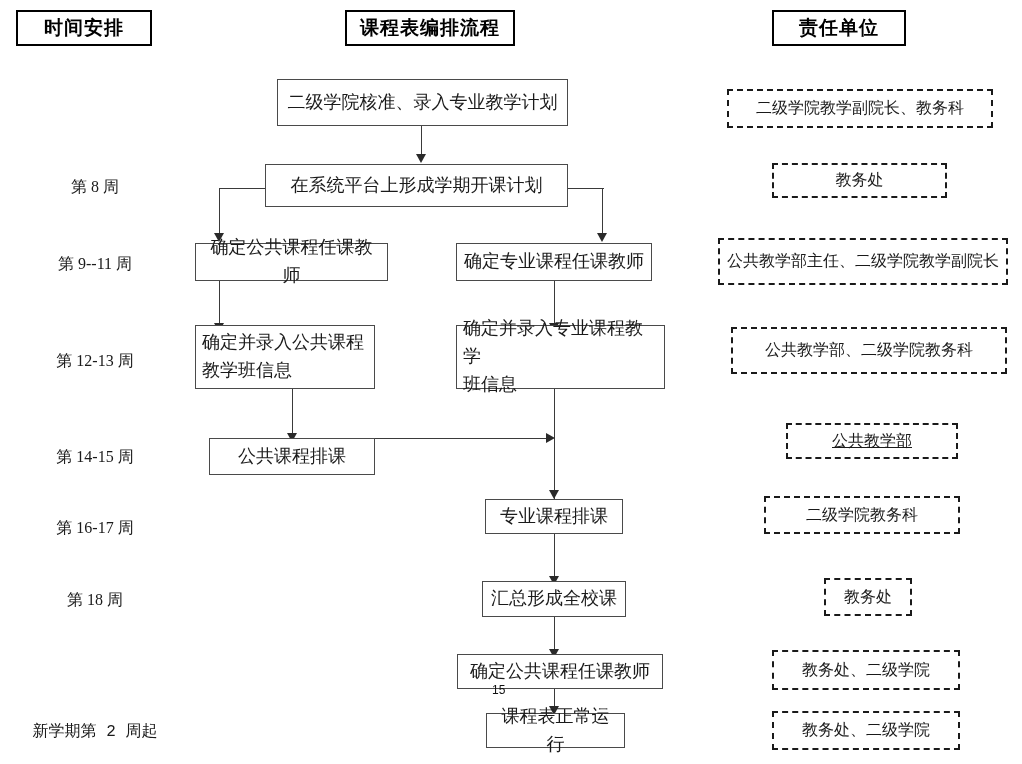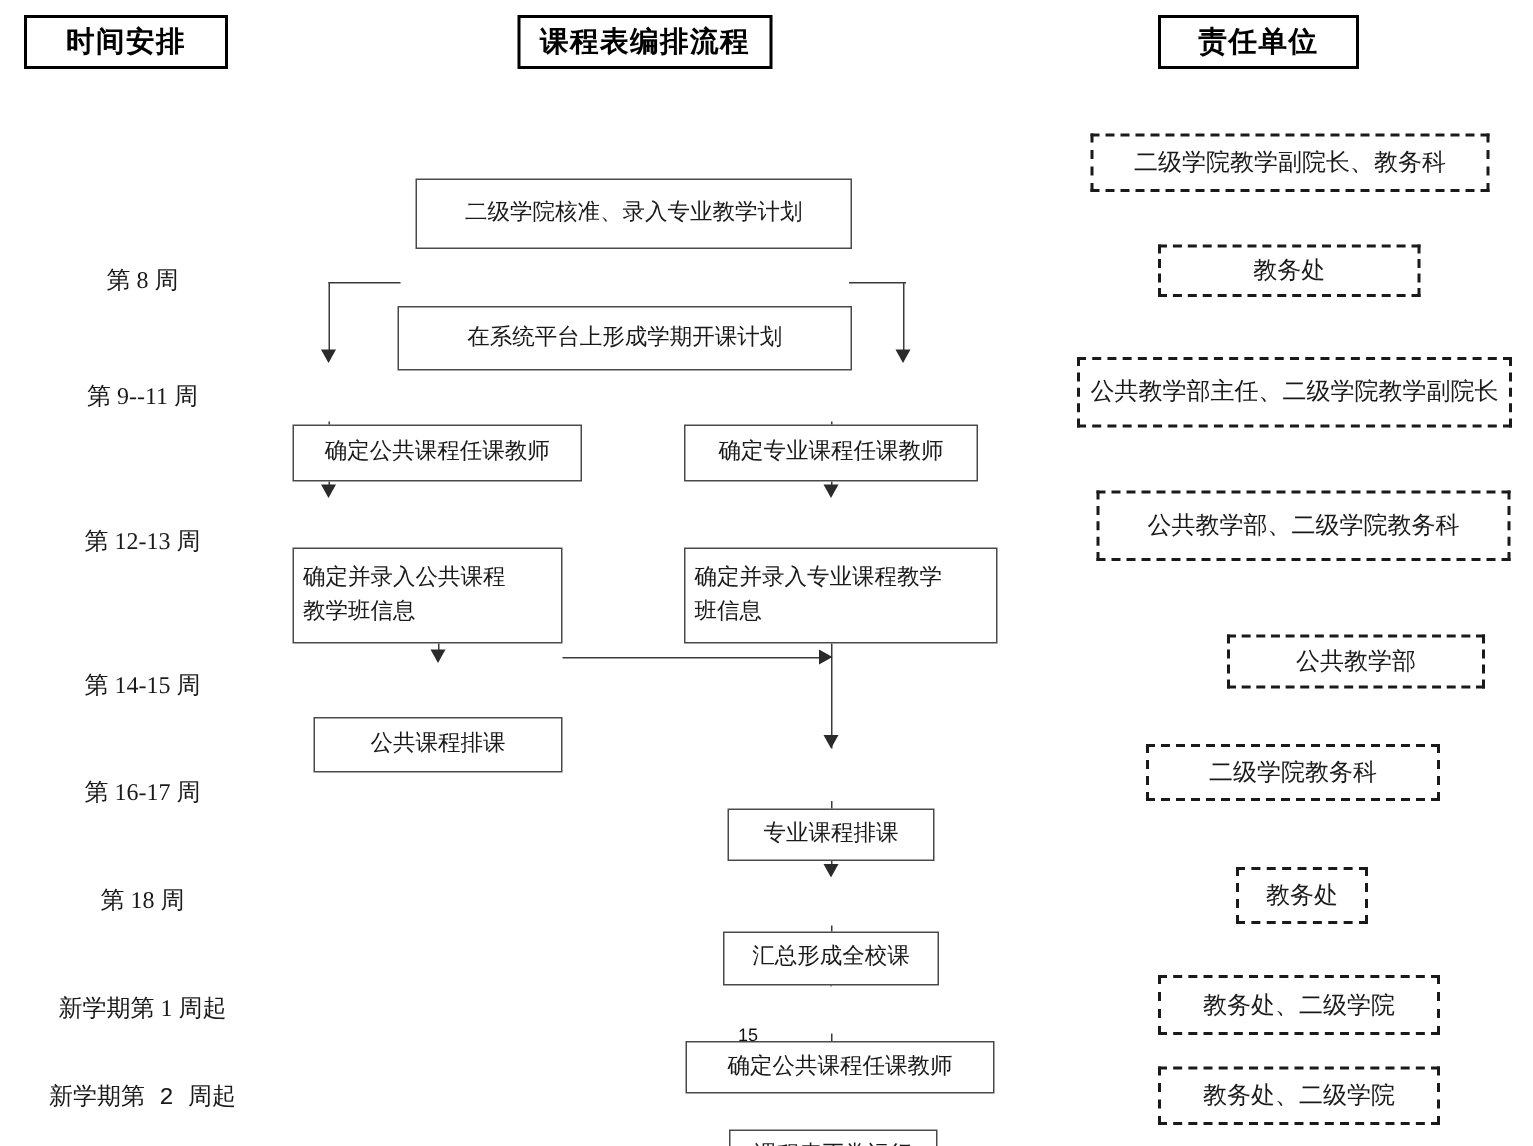--- a/index.html
+++ b/index.html
@@ -47,29 +47,28 @@
     white-space: nowrap;
   }
 
   
   .pbox {
     position: absolute;
     box-sizing: border-box;
     border: 1px solid #4a4a4a;
     background: #ffffff;
     font-family: "Liberation Serif", "DejaVu Serif", serif;
-    font-size: 15px;
+    font-size: 18px;
     color: #1a1a1a;
     line-height: 1.55;
     display: flex;
     align-items: center;
     justify-content: center;
     text-align: center;
     padding: 2px 6px;
-    margin-top: 40px;
   }
   .pbox.twoline {
     justify-content: flex-start;
     text-align: left;
     align-items: center;
   }
   .pbox.twoline .inner { display: block; }
 
   
   .rbox {
@@ -136,21 +135,20 @@
   <div class="hdr" style="left:772px; top:10px; width:134px; height:36px;">
     <span>责任单位</span>
   </div>
 
   <div class="timelbl" style="left:0px; top:177px; width:190px;">第 8 周</div>
   <div class="timelbl" style="left:0px; top:254px; width:190px;">第 9--11 周</div>
   <div class="timelbl" style="left:0px; top:351px; width:190px;">第 12-13 周</div>
   <div class="timelbl" style="left:0px; top:447px; width:190px;">第 14-15 周</div>
   <div class="timelbl" style="left:0px; top:518px; width:190px;">第 16-17 周</div>
   <div class="timelbl" style="left:0px; top:590px; width:190px;">第 18 周</div>
-  <div class="timelbl" style="left:0px; top:662px; width:190px;">新学期第 1 周起</div>
   <div class="timelbl" style="left:0px; top:721px; width:190px;font-family:Liberation Mono, monospace;">新学期第 2 周起</div>
 
   <div class="vline" style="left:421px; top:126px; height:29px;"></div>
   <div class="arrowdown" style="left:416px; top:154px;"></div>
 
   <div class="hline" style="left:219px; top:188px; width:48px;"></div>
   <div class="vline" style="left:219px; top:188px; height:46px;"></div>
   <div class="arrowdown" style="left:214px; top:233px;"></div>
 
   <div class="hline" style="left:566px; top:188px; width:38px;"></div>
@@ -242,21 +240,21 @@
   </div>
 
   <div class="rbox" style="left:718px; top:238px; width:290px; height:47px;">
     <span>公共教学部主任、二级学院教学副院长</span>
   </div>
 
   <div class="rbox" style="left:731px; top:327px; width:276px; height:47px;">
     <span>公共教学部、二级学院教务科</span>
   </div>
 
-  <div class="rbox" style="left:818px; top:423px; width:172px; height:36px;">
+  <div class="rbox" style="left:786px; top:423px; width:172px; height:36px;text-decoration:underline;">
     <span>公共教学部</span>
   </div>
 
   <div class="rbox" style="left:764px; top:496px; width:196px; height:38px;font-family:Liberation Mono, monospace;">
     <span>二级学院教务科</span>
   </div>
 
   <div class="rbox" style="left:824px; top:578px; width:88px; height:38px;">
     <span>教务处</span>
   </div>

